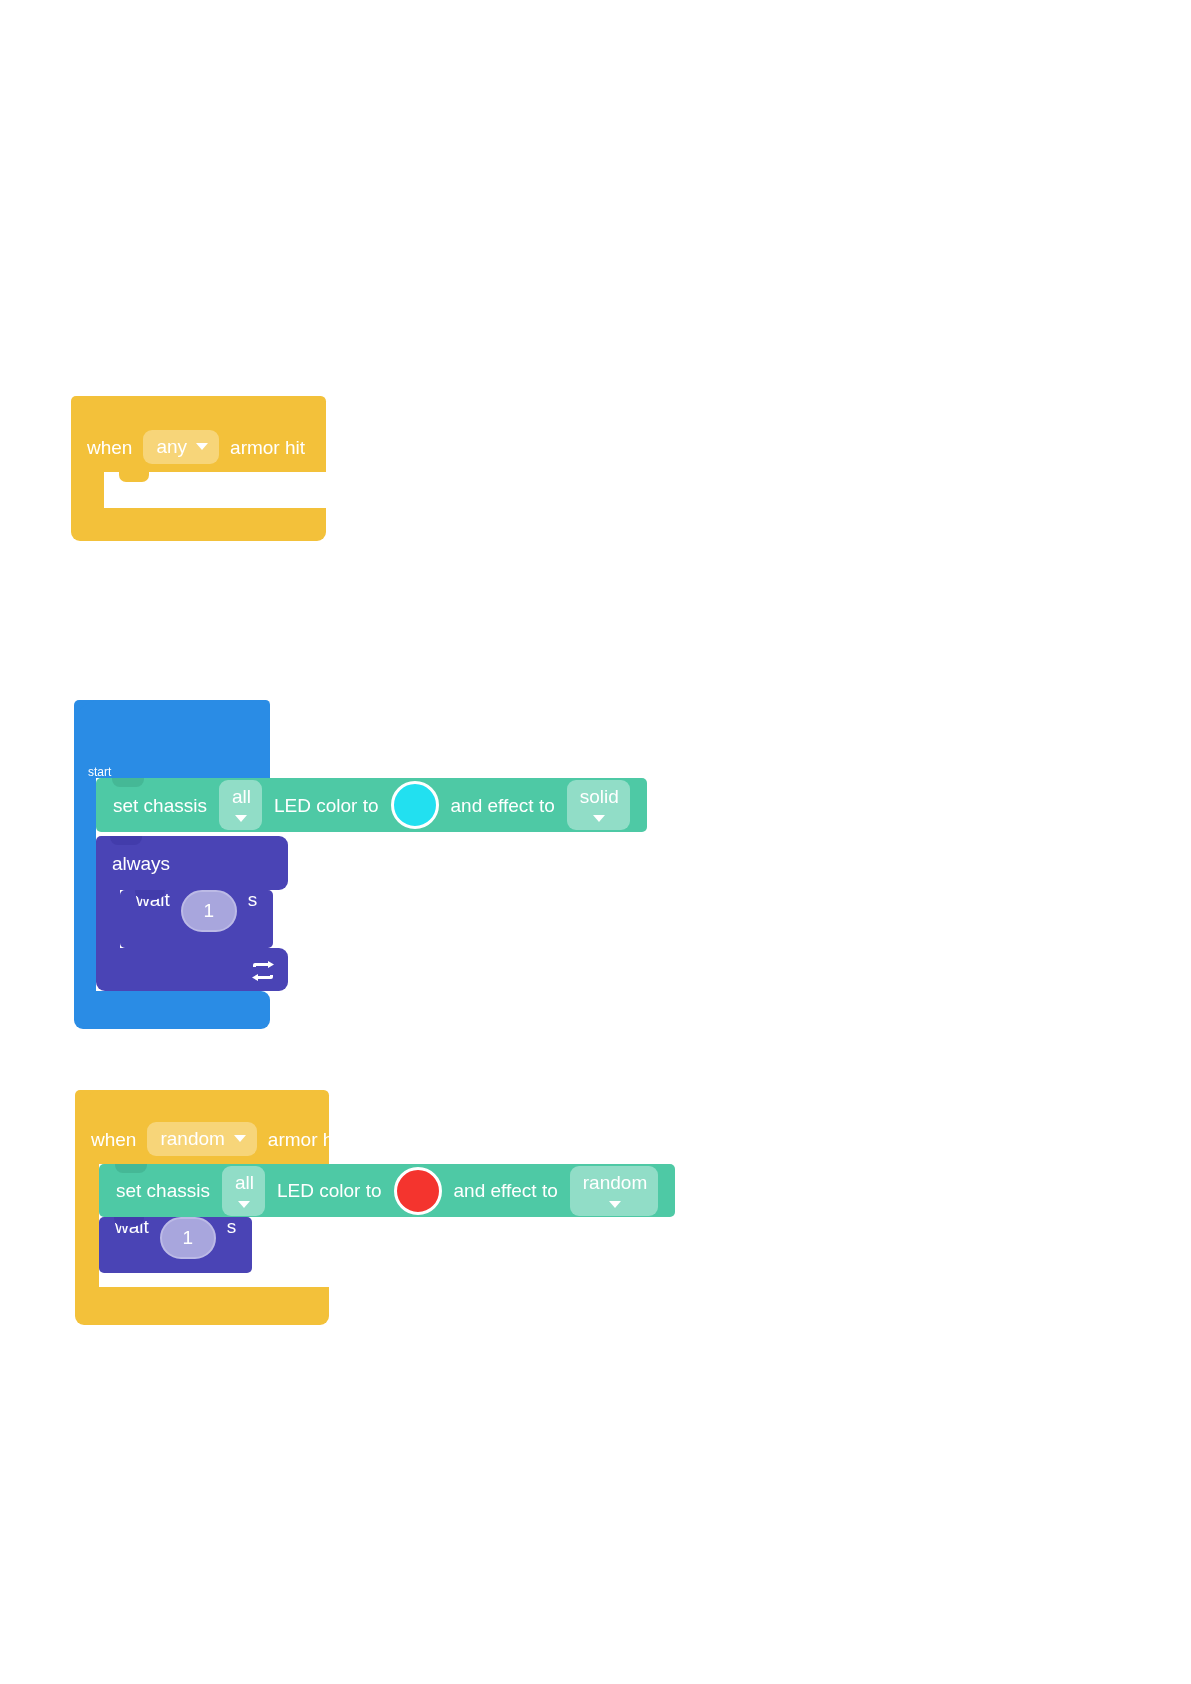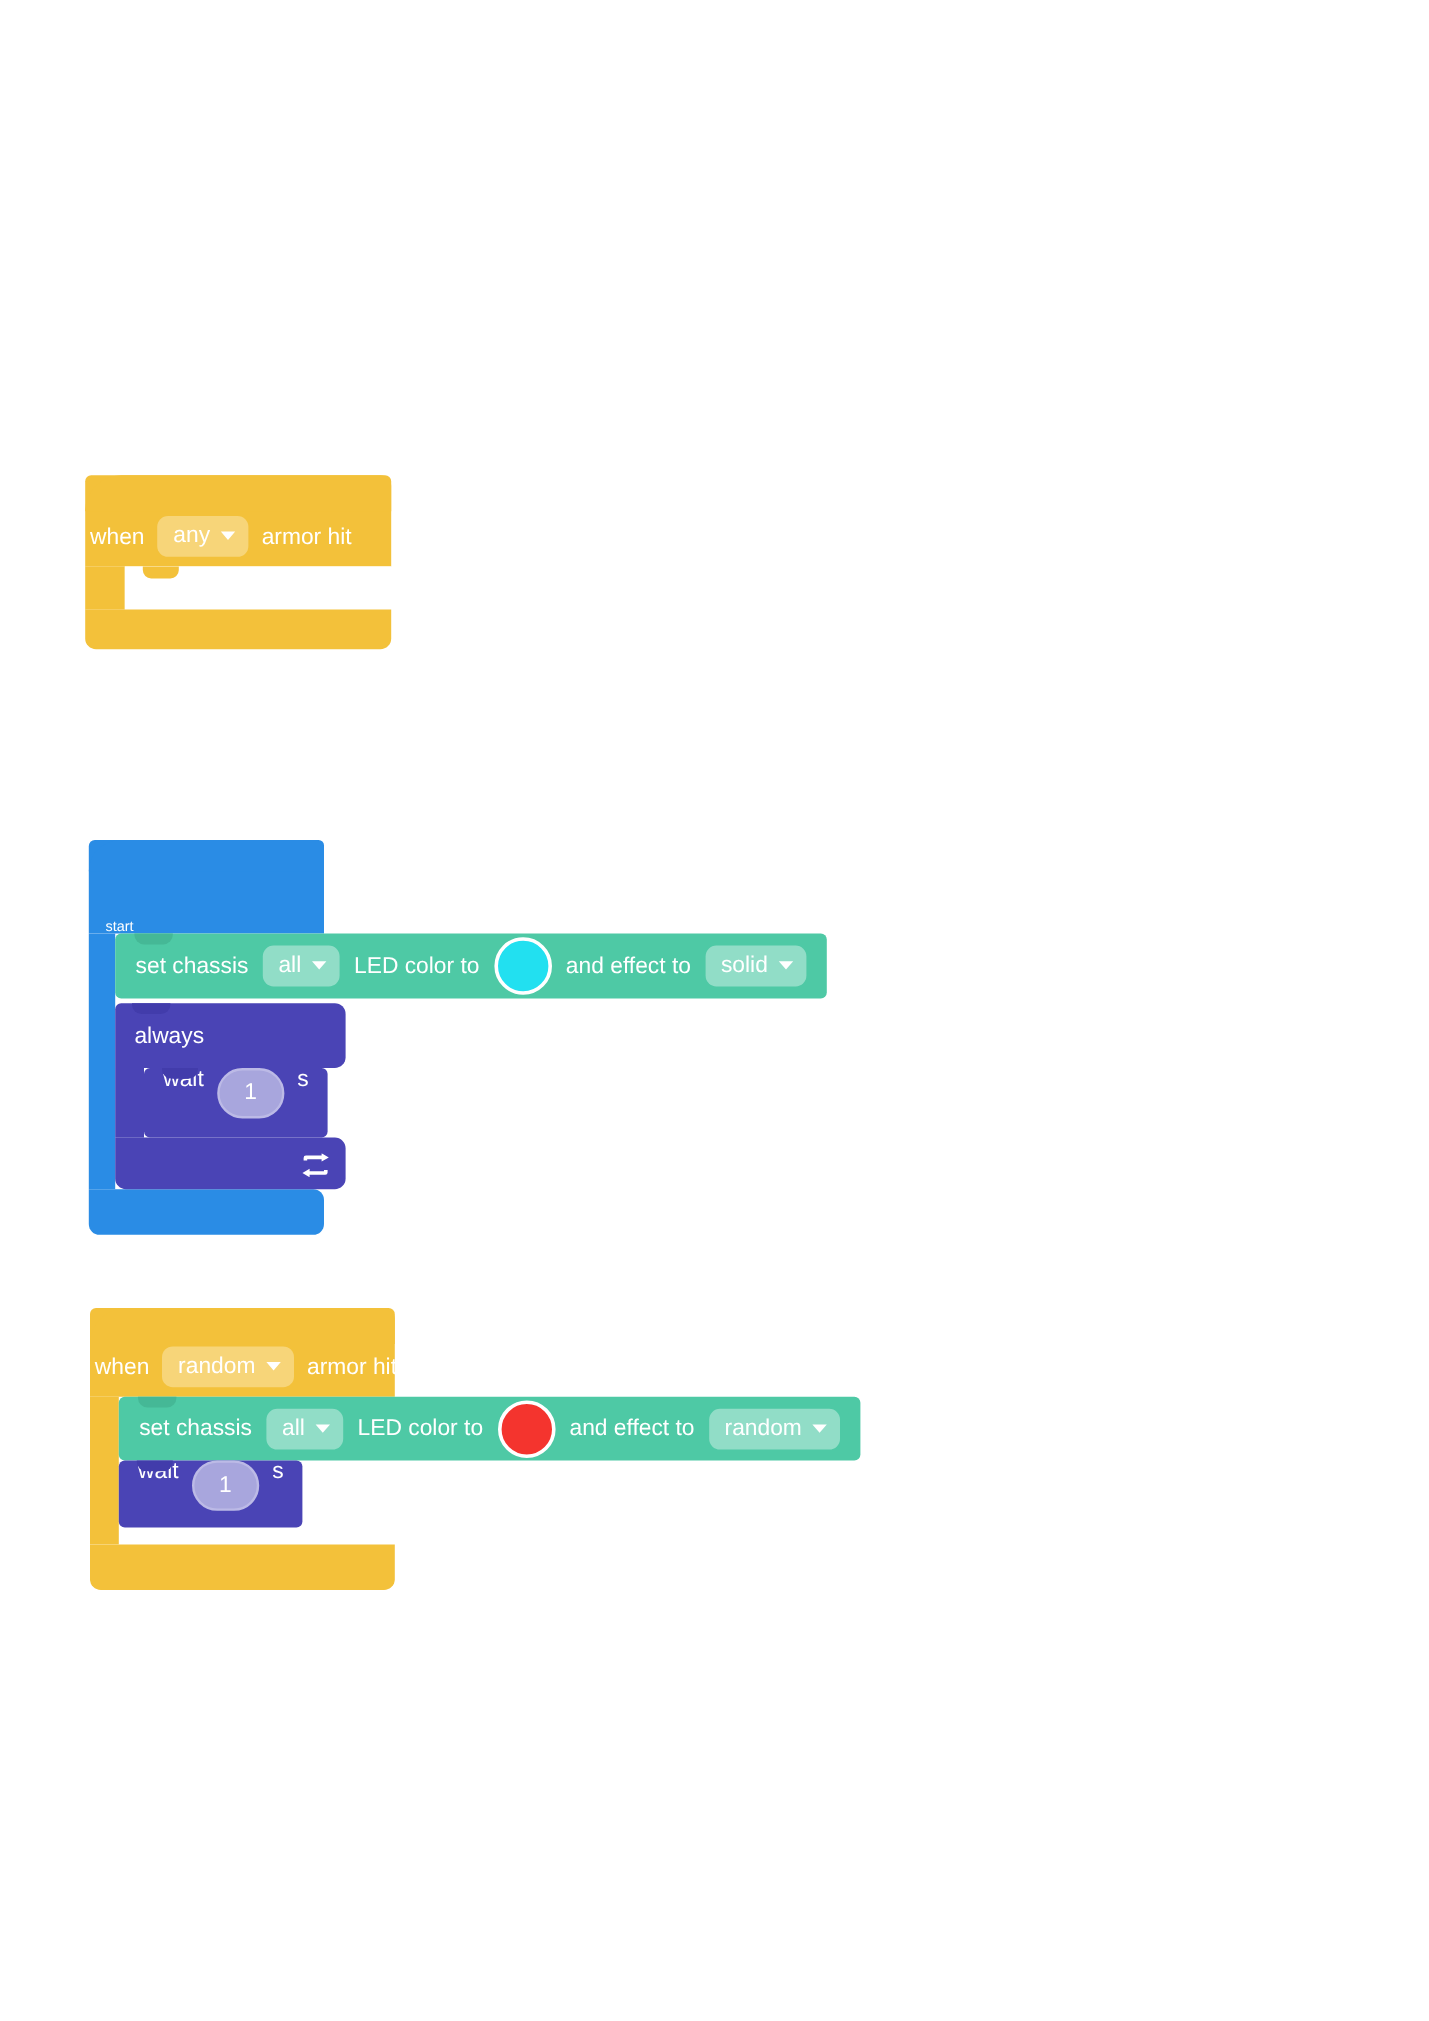--- a/index.html
+++ b/index.html
@@ -38,21 +38,21 @@
     border-radius:5px 9px 0 0;
   }
   .hat-cap{
     position:absolute;left:0;top:0;width:100%;height:30px;
     background:#F3C13A;
     border-radius:52px 9px 0 0;
   }
   .hat-row{
     position:relative;z-index:2;
     display:flex;align-items:center;gap:11px;
-    padding:0 4px;
+    padding:0 16px;
   }
   .hat .dd{background:rgba(255,255,255,0.32);justify-content:flex-end;}
   .hat-foot{
     position:relative;background:#F3C13A;border-radius:0 0 9px 9px;
   }
   
   .notch-white{
     position:absolute;background:#ffffff;
   }
   .bump{
@@ -73,21 +73,21 @@
   .c-bottom{position:absolute;background:#2A8CE5;border-radius:0 9px 9px 9px;}
 
   
   .green-block{
     position:absolute;
     background:#4EC9A5;
     border-radius:5px;
     display:flex;align-items:center;gap:12px;
     padding:0 17px;
   }
-  .green-block .dd{background:rgba(255,255,255,0.38);}
+  .green-block .dd{background:rgba(255,255,255,0.38);flex-direction:column;}
   .swatch{
     width:42px;height:42px;border-radius:50%;
     border:3px solid #ffffff;flex:none;
   }
   .green-notch{
     position:absolute;top:0;left:16px;width:32px;height:9px;
     background:#45b896;border-radius:0 0 8px 8px;
   }
 
   

